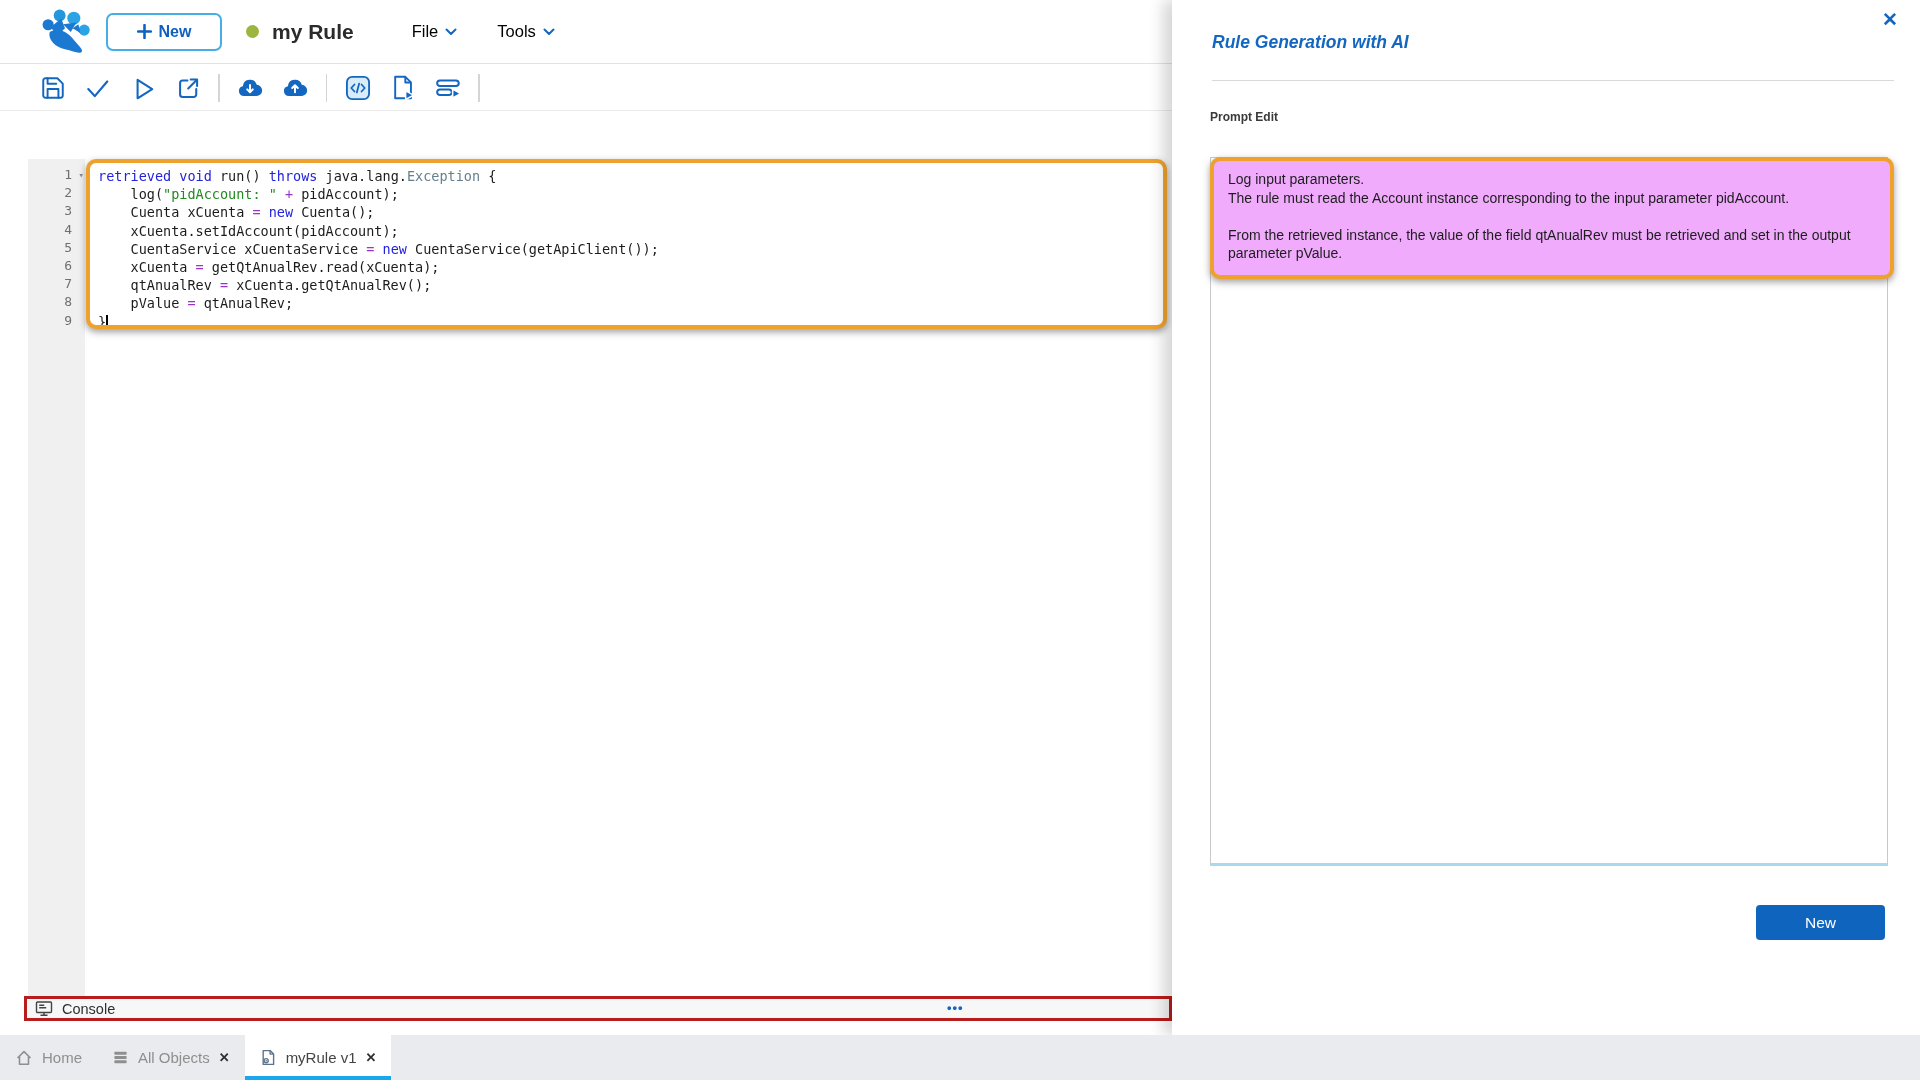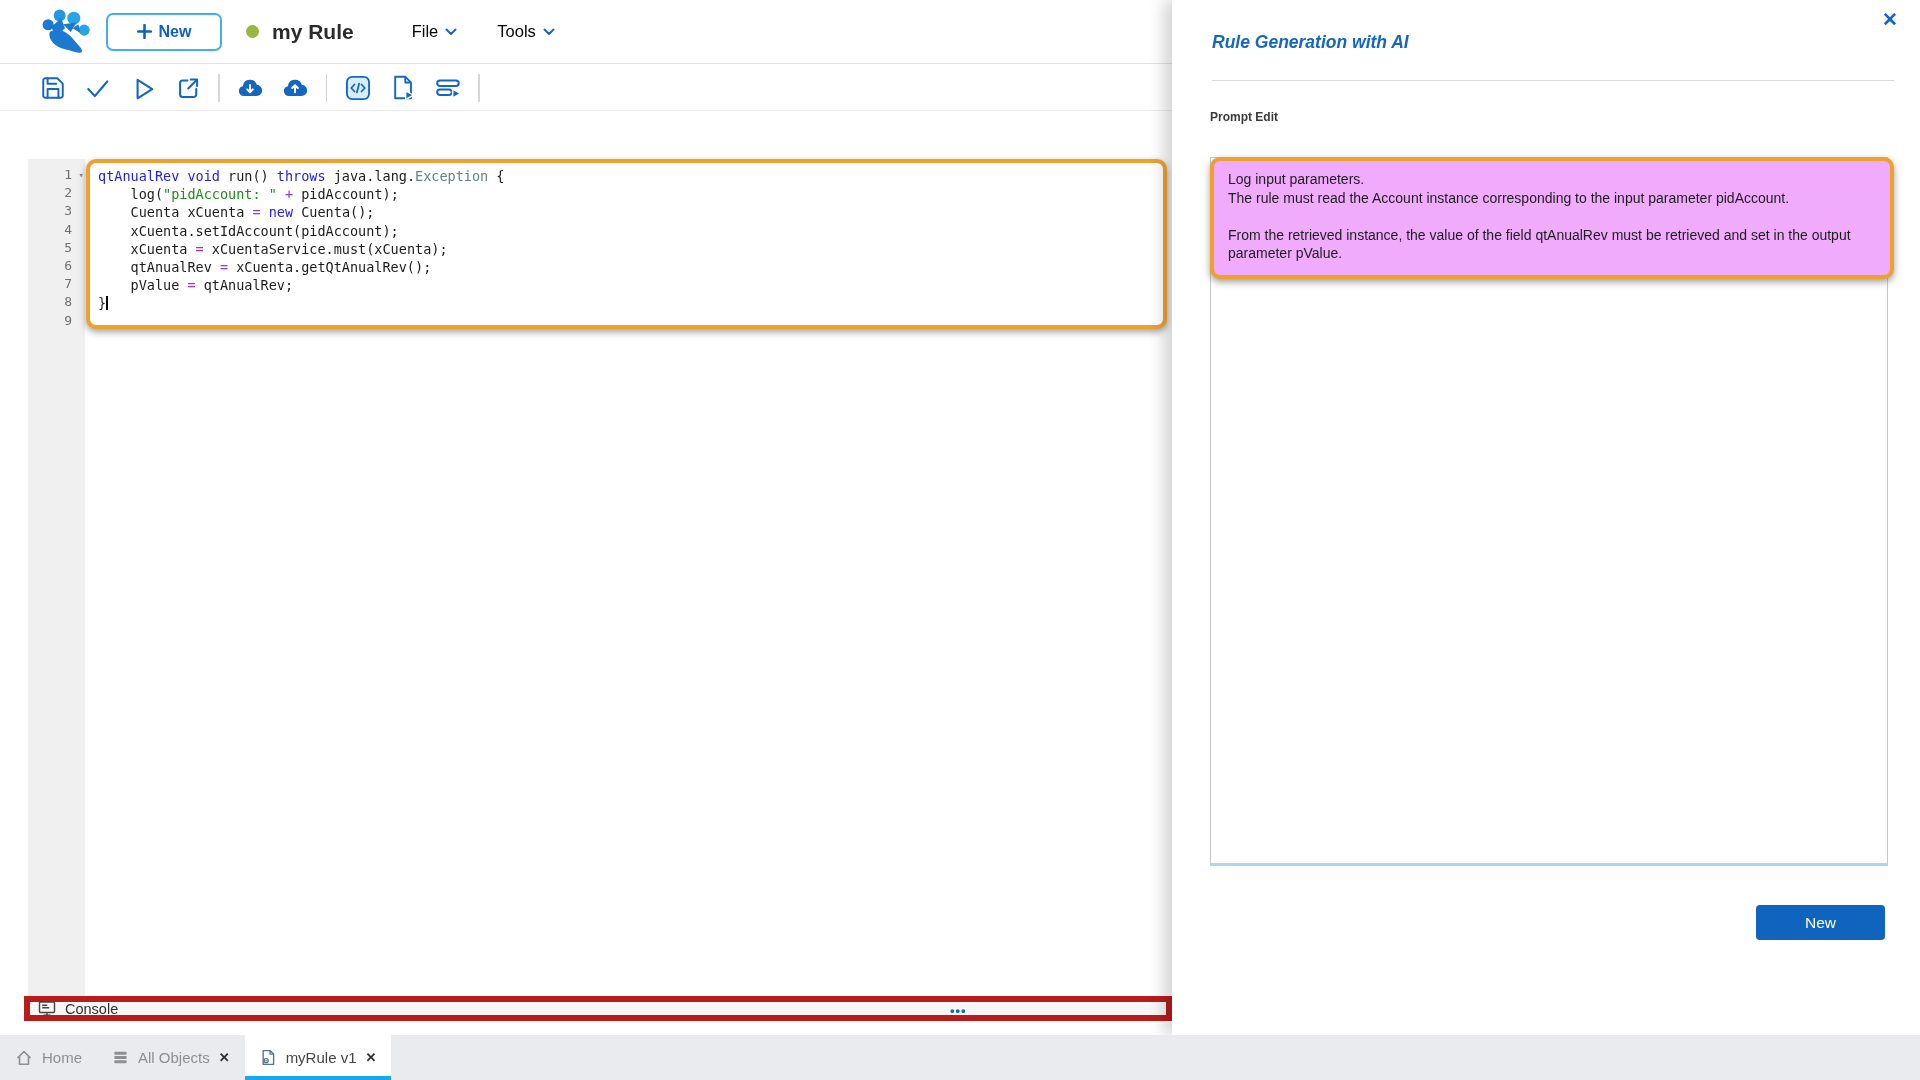--- a/index.html
+++ b/index.html
@@ -38,21 +38,21 @@
   .code-line { height:18.2px; line-height:18.2px; white-space:pre;
                font-family:"DejaVu Sans Mono", monospace; font-size:13.5px; color:#1c1c1c; }
   .tok-kw { color:#2323dd; } .tok-st { color:#218a21; }
   .tok-op { color:#9933cc; } .tok-ty { color:#66808e; } .tok-pl { color:#1c1c1c; }
   .caret { display:inline-block; width:1.5px; height:14px; background:#000; vertical-align:-2px;
            animation:blink 1.1s steps(1) infinite; }
   @keyframes blink { 50% { opacity:0; } }
 
   
   .console-bar { position:absolute; left:24px; top:996px; width:1148px; height:25px;
-                 background:#f7f7f7; border:6px solid #b91c1c; display:flex; align-items:center; z-index:3; cursor:pointer;}
+                 background:#f7f7f7; border:3px solid #b91c1c; display:flex; align-items:center; z-index:3; cursor:pointer;}
   .console-bar .label { margin-left:9px; font-size:14.5px; color:#2f2f2f; }
   .console-more { position:absolute; left:920px; top:1px; color:#1467c0; font-size:13px;
                   font-weight:700; letter-spacing:1px; cursor:pointer; }
 
   
   .panel { position:absolute; left:1172px; top:0; width:748px; height:1035px; background:#fff;
            box-shadow:-9px 0 14px rgba(0,0,0,.16); z-index:5; }
   .panel-close { position:absolute; right:22px; top:8px; color:#1467c0; font-size:19px; font-weight:700; cursor:pointer; }
   .panel-title { position:absolute; left:40px; top:32px; color:#1467c0; font-size:17.5px; font-weight:700;font-style:italic; }
   .panel-divider { position:absolute; left:40px; right:26px; top:80px; height:1px; background:#d9d9d9; }
@@ -208,25 +208,26 @@
     <div class="gut-row">3</div>
     <div class="gut-row">4</div>
     <div class="gut-row">5</div>
     <div class="gut-row">6</div>
     <div class="gut-row">7</div>
     <div class="gut-row">8</div>
     <div class="gut-row">9</div>
   </div>
 
 <div class="code-box" id="code-box">
-    <div class="code-line"><span class="tok-kw">qtAnualRev void</span><span class="tok-pl"> run() </span><span class="tok-kw">throws</span><span class="tok-pl"> java.lang.</span><span class="tok-ty">Exception</span><span class="tok-pl"> {</span></div>
+    <div class="code-line"><span class="tok-kw">retrieved void</span><span class="tok-pl"> run() </span><span class="tok-kw">throws</span><span class="tok-pl"> java.lang.</span><span class="tok-ty">Exception</span><span class="tok-pl"> {</span></div>
     <div class="code-line"><span class="tok-pl">    log(</span><span class="tok-st">"pidAccount: "</span><span class="tok-pl"> </span><span class="tok-op">+</span><span class="tok-pl"> pidAccount);</span></div>
     <div class="code-line"><span class="tok-pl">    Cuenta xCuenta </span><span class="tok-op">=</span><span class="tok-pl"> </span><span class="tok-kw">new</span><span class="tok-pl"> Cuenta();</span></div>
     <div class="code-line"><span class="tok-pl">    xCuenta.setIdAccount(pidAccount);</span></div>
-    <div class="code-line"><span class="tok-pl">    xCuenta </span><span class="tok-op">=</span><span class="tok-pl"> xCuentaService.must(xCuenta);</span></div>
+    <div class="code-line"><span class="tok-pl">    CuentaService xCuentaService </span><span class="tok-op">=</span><span class="tok-pl"> </span><span class="tok-kw">new</span><span class="tok-pl"> CuentaService(getApiClient());</span></div>
+    <div class="code-line"><span class="tok-pl">    xCuenta </span><span class="tok-op">=</span><span class="tok-pl"> getQtAnualRev.read(xCuenta);</span></div>
     <div class="code-line"><span class="tok-pl">    qtAnualRev </span><span class="tok-op">=</span><span class="tok-pl"> xCuenta.getQtAnualRev();</span></div>
     <div class="code-line"><span class="tok-pl">    pValue </span><span class="tok-op">=</span><span class="tok-pl"> qtAnualRev;</span></div>
     <div class="code-line"><span class="tok-pl">}</span><span class="caret"></span></div>
   </div>
 
 <div class="console-bar">
   <svg width="18" height="18" viewBox="0 0 18 18" style="margin-left:8px">
     <g fill="none" stroke="#444" stroke-width="1.4">
       <rect x="1.5" y="2" width="15" height="10.5" rx="1"></rect>
       <path d="M4.2,5.2 H9.2 M4.2,7.8 H11.2"></path>

